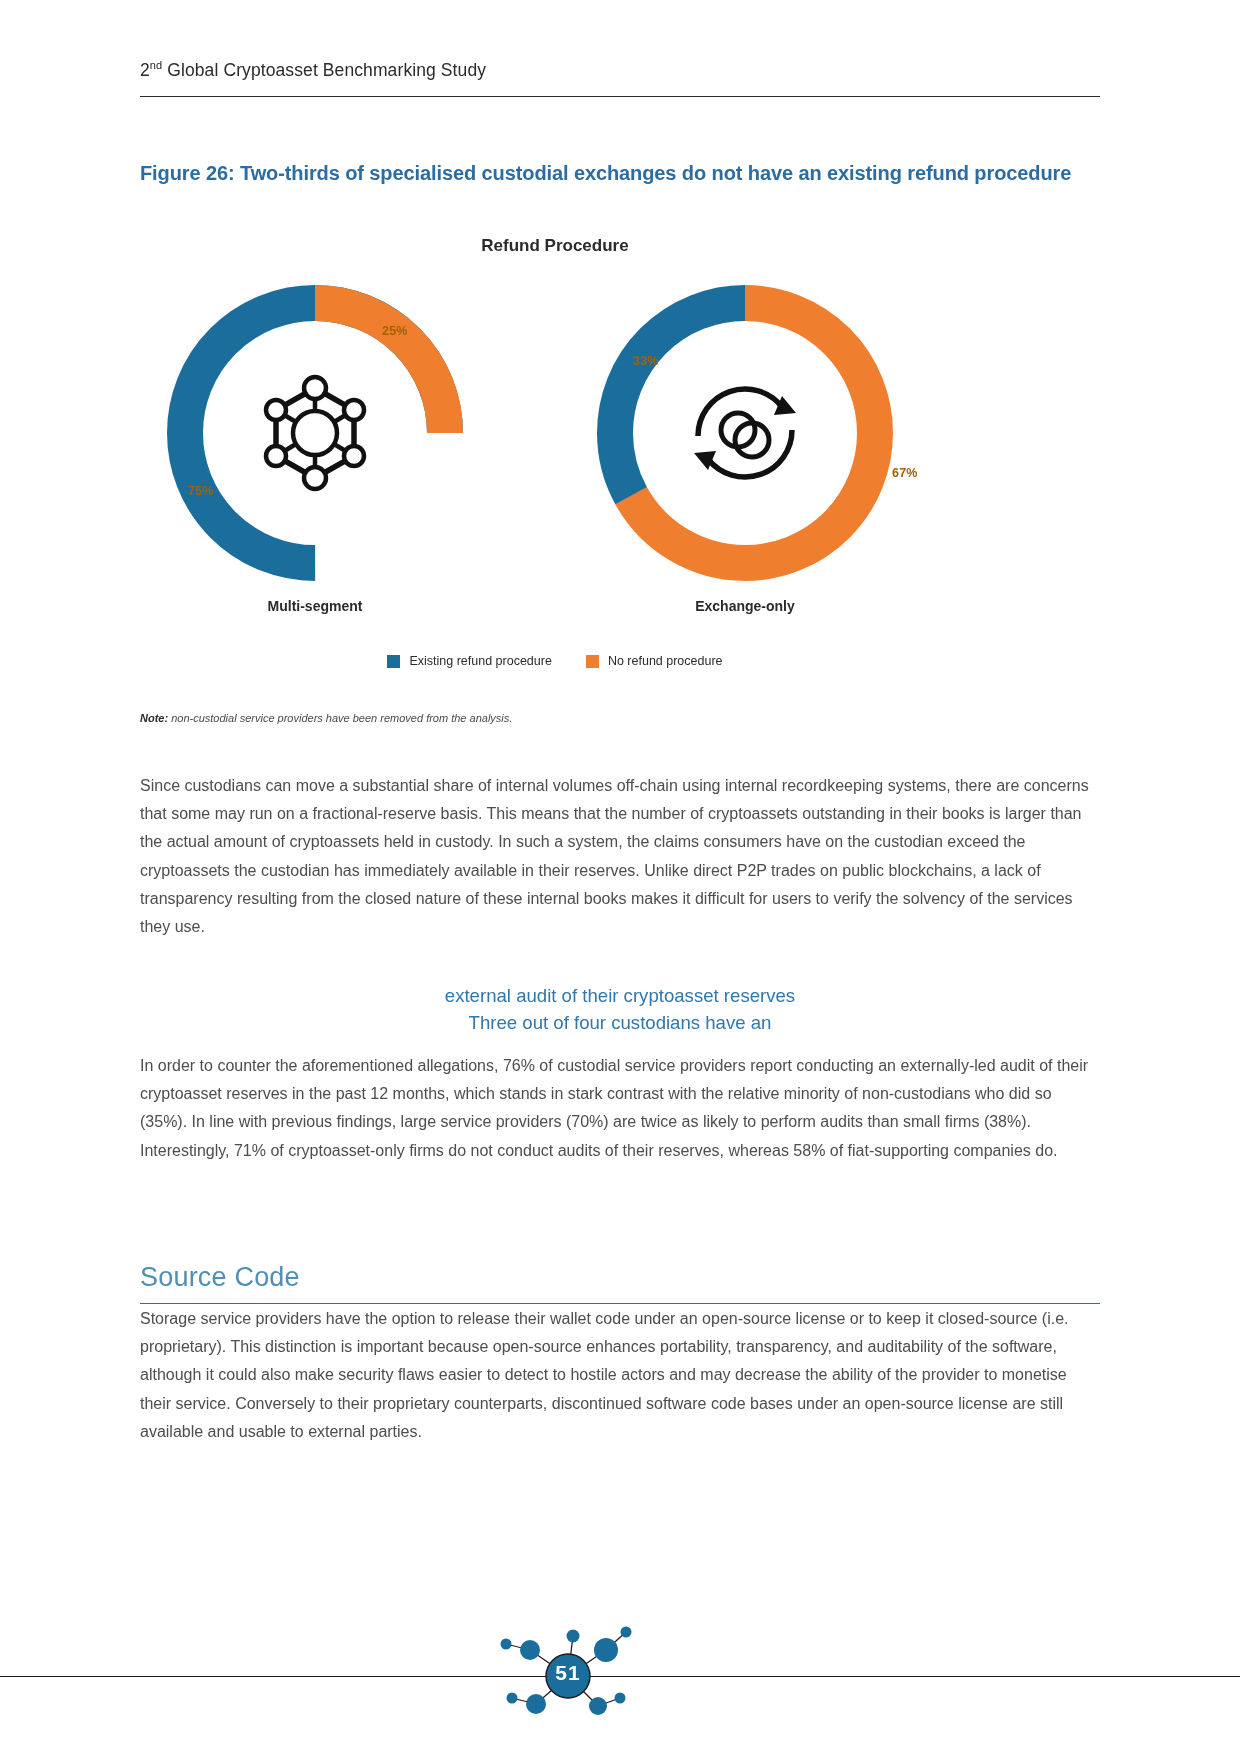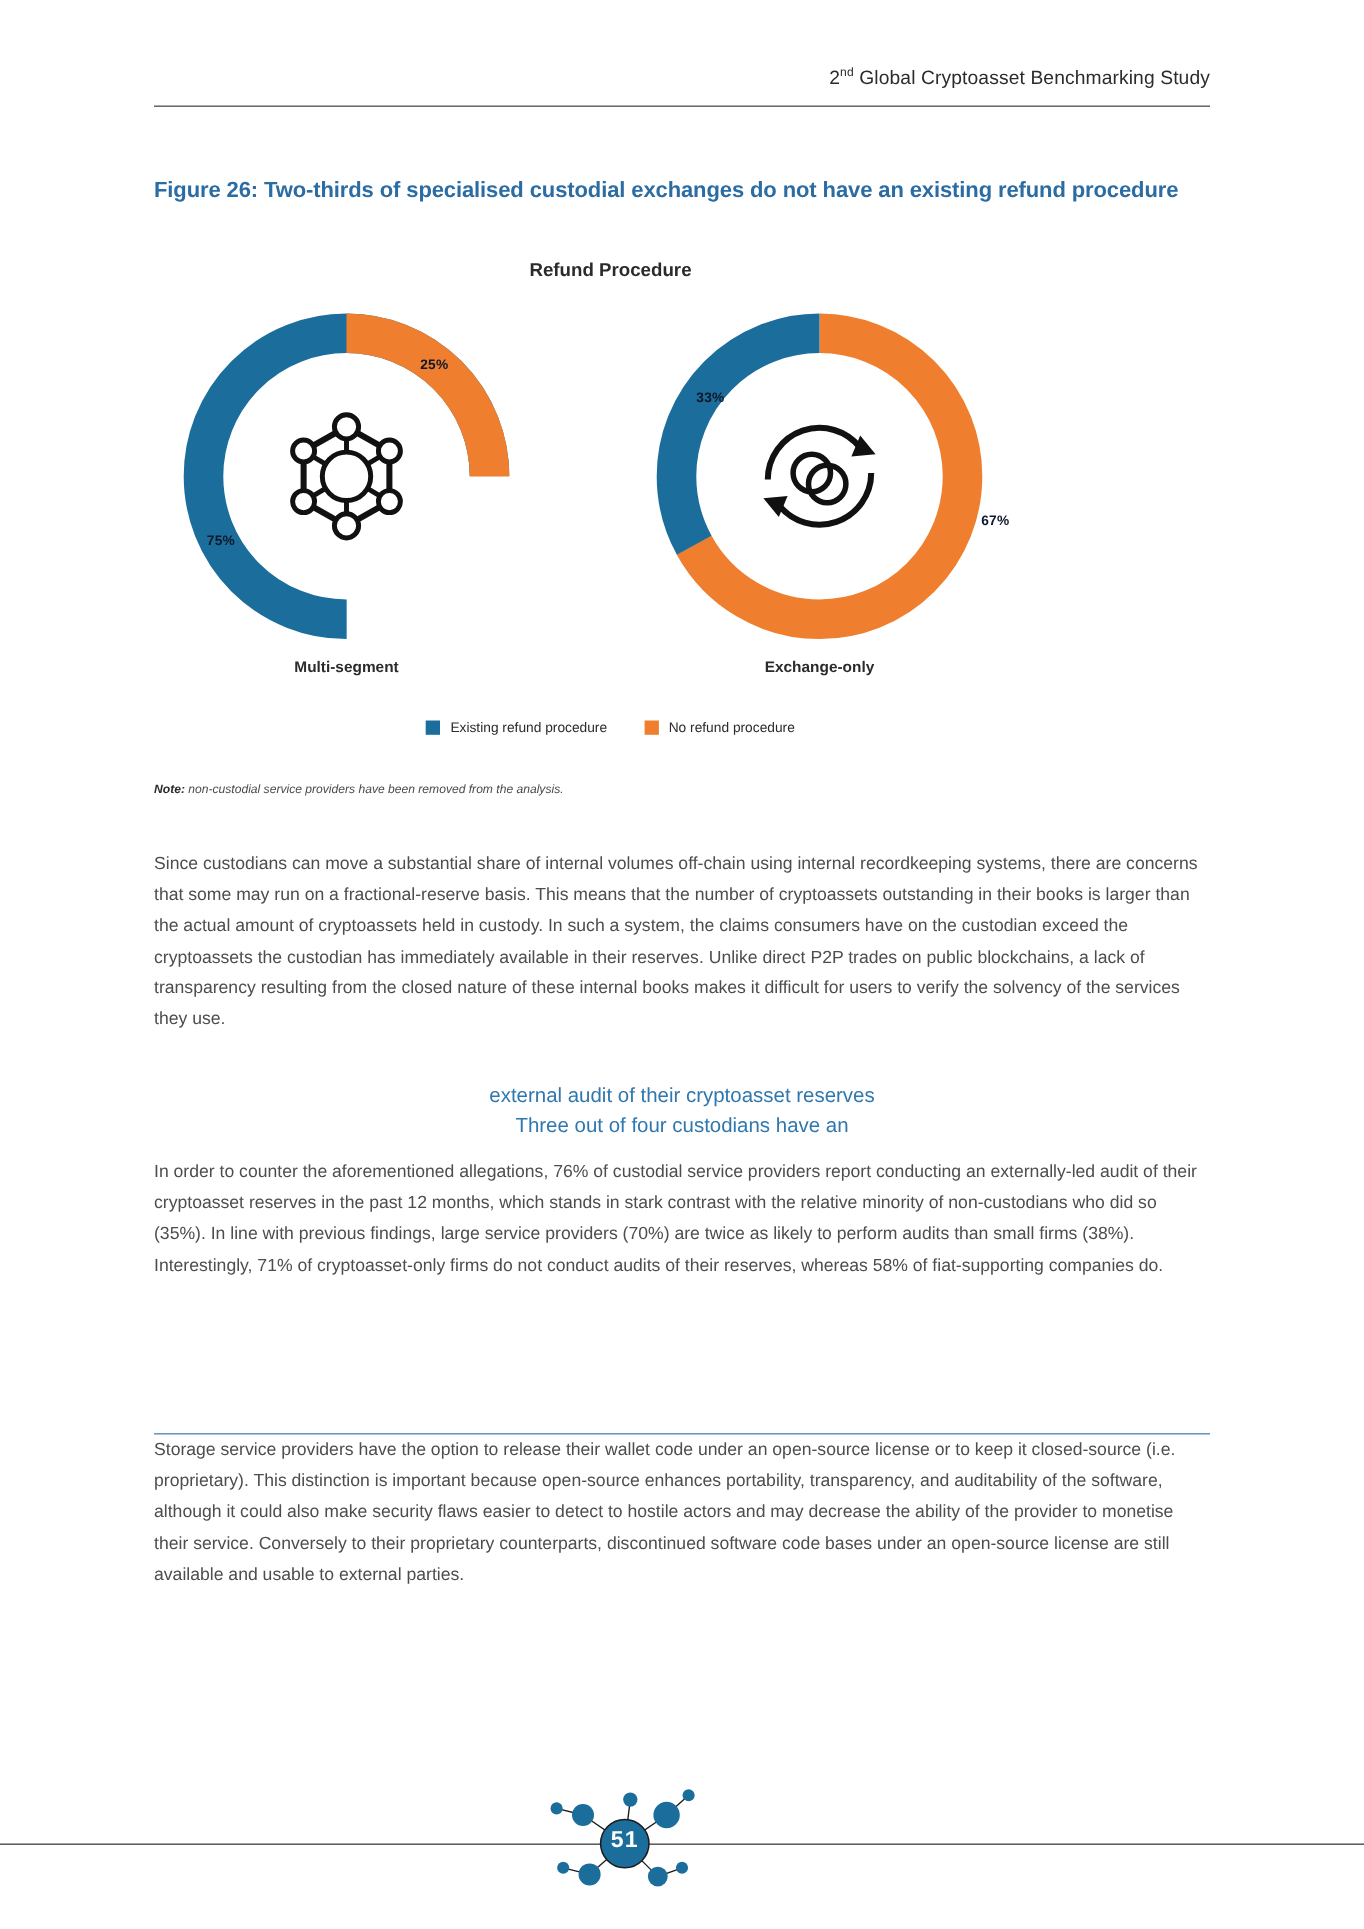--- a/index.html
+++ b/index.html
@@ -19,21 +19,20 @@
     background: #ffffff;
     overflow: hidden;
   }
 
   
   .header {
     position: absolute;
     left: 140px;
     top: 60px;
     width: 960px;
-    text-align: right;
   }
   .header-title {
     font-size: 17.5px;
     color: #2b2b2b;
     letter-spacing: .1px;
     white-space: nowrap;
   }
   .header-title sup {
     font-size: 11px;
     vertical-align: super;
@@ -93,21 +92,21 @@
     width: 150px;
     height: 150px;
     margin-left: -75px;
     margin-top: -75px;
   }
 
   .seg-label {
     position: absolute;
     font-size: 12.5px;
     font-weight: bold;
-    color: #0f172a;
+    color: #a16207;
     letter-spacing: .2px;
   }
   .lbl-a25 { left: 232px; top: 56px; }
   .lbl-a75 { left: 38px;  top: 216px; }
   .lbl-b33 { left: 53px;  top: 86px; text-align: right; }
   .lbl-b67 { left: 268px; top: 198px; margin-left: 44px; }
 
   .cat-labels {
     position: absolute;
     left: 140px;
@@ -329,20 +328,21 @@
 
   <div class="para" id="para-1">Since custodians can move a substantial share of internal volumes off-chain using internal recordkeeping systems, there are concerns that some may run on a fractional-reserve basis. This means that the number of cryptoassets outstanding in their books is larger than the actual amount of cryptoassets held in custody. In such a system, the claims consumers have on the custodian exceed the cryptoassets the custodian has immediately available in their reserves. Unlike direct P2P trades on public blockchains, a lack of transparency resulting from the closed nature of these internal books makes it difficult for users to verify the solvency of the services they use.</div>
 
   <div class="pullquote">
     <div>external audit of their cryptoasset reserves</div>
     <div>Three out of four custodians have an</div>
   </div>
 
   <div class="para" id="para-2">In order to counter the aforementioned allegations, 76% of custodial service providers report conducting an externally-led audit of their cryptoasset reserves in the past 12 months, which stands in stark contrast with the relative minority of non-custodians who did so (35%). In line with previous findings, large service providers (70%) are twice as likely to perform audits than small firms (38%). Interestingly, 71% of cryptoasset-only firms do not conduct audits of their reserves, whereas 58% of fiat-supporting companies do.</div>
 
+  <div class="section-heading">Source Code</div>
   <div class="section-rule"></div>
 
   <div class="para" id="para-3">Storage service providers have the option to release their wallet code under an open-source license or to keep it closed-source (i.e. proprietary). This distinction is important because open-source enhances portability, transparency, and auditability of the software, although it could also make security flaws easier to detect to hostile actors and may decrease the ability of the provider to monetise their service. Conversely to their proprietary counterparts, discontinued software code bases under an open-source license are still available and usable to external parties.</div>
 
   <div class="footer-rule"></div>
   <div class="footer-badge">
     <svg viewBox="0 0 180 140">
       <g stroke="#1b1b1b" stroke-width="1.2" fill="none">
         <line x1="90" y1="70" x2="95" y2="30"></line>
         <line x1="90" y1="70" x2="128" y2="44"></line>

